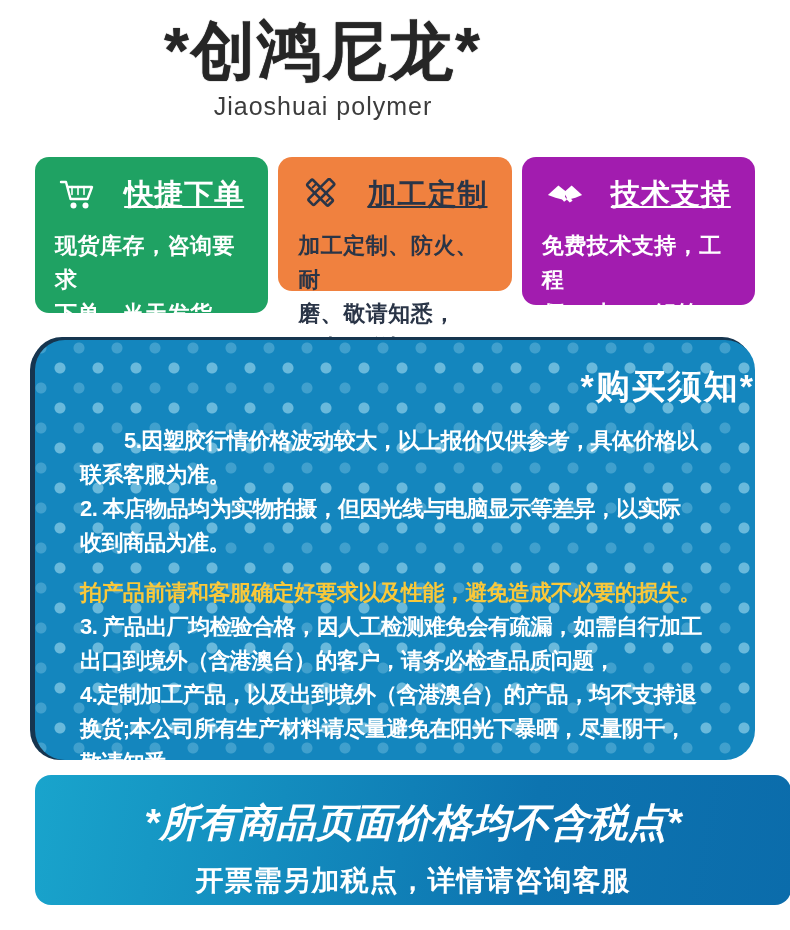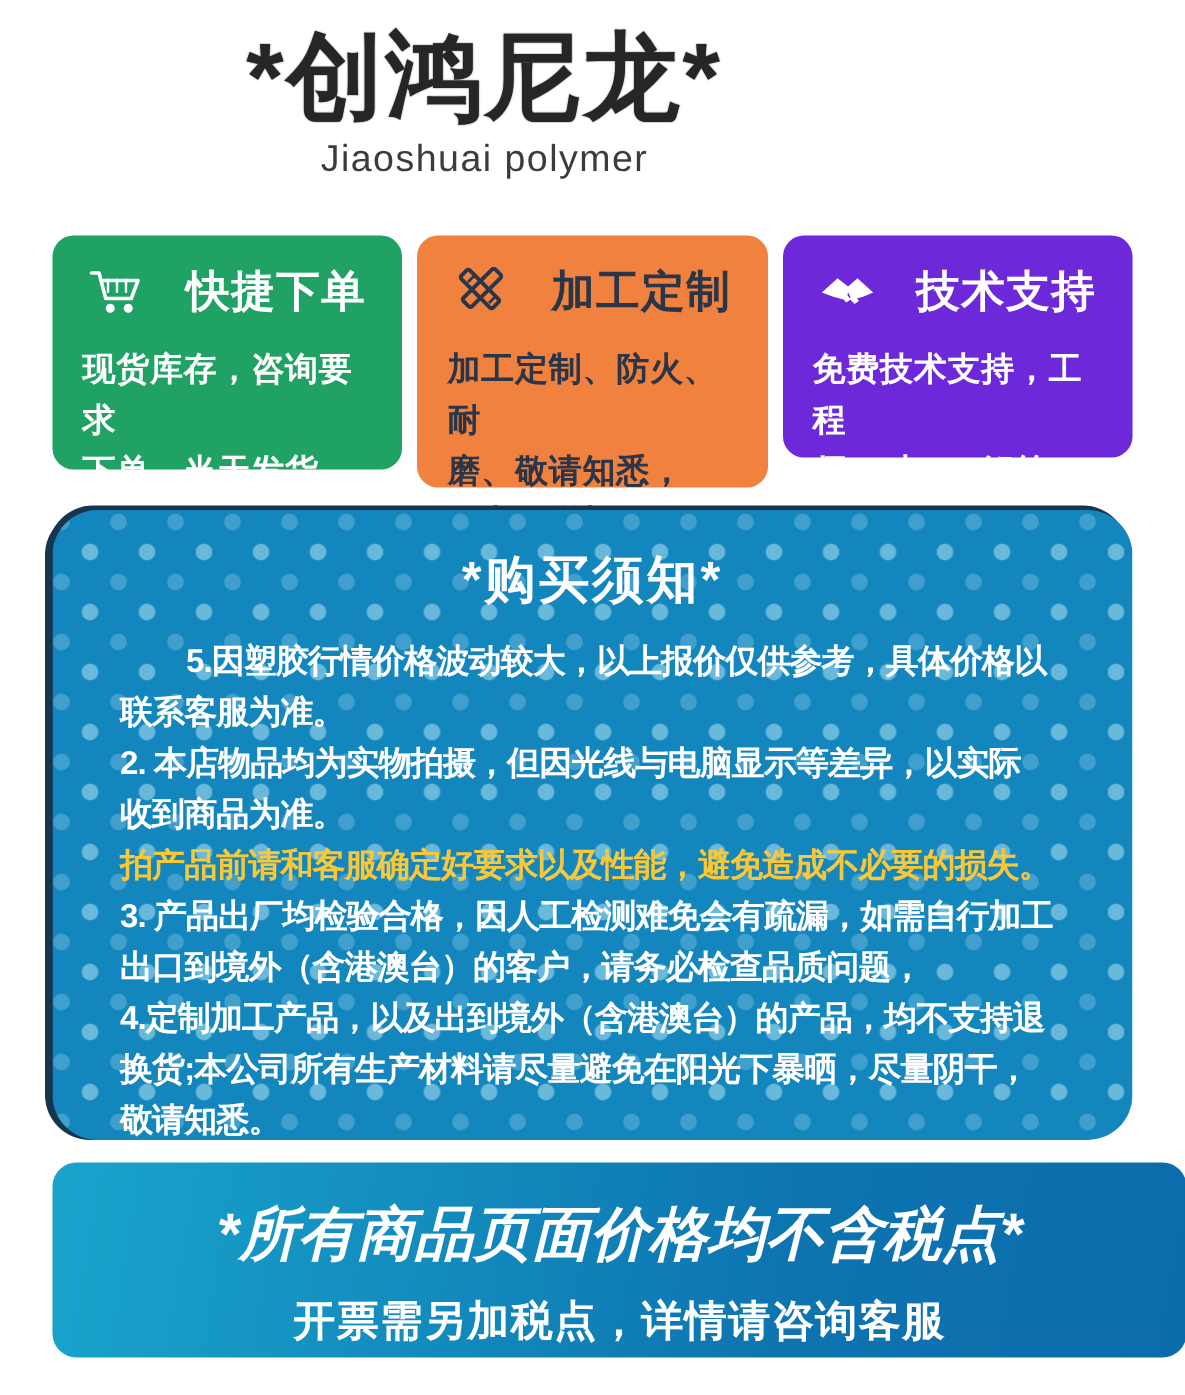--- a/index.html
+++ b/index.html
@@ -11,51 +11,51 @@
   .header{position:absolute;top:16px;left:0;width:646px;text-align:center;}
   .brand-title{
     font-size:64px;font-weight:900;color:#262626;letter-spacing:2px;line-height:1.1;
     text-shadow:0 0 1px #262626;
   }
   .brand-sub{font-size:25px;color:#3c3c3c;margin-top:6px;letter-spacing:1px;}
   
   .cards{position:absolute;top:157px;left:35px;width:720px;display:flex;gap:10px;align-items:flex-start;}
   .card{border-radius:14px;box-sizing:border-box;padding:16px 16px 14px 16px;flex:1 1 0;}
   .card-green{background:#1fa263;height:156px;color:#ffffff;}
-  .card-orange{background:#f0813f;height:168px;color:#2a3547;}
-  .card-blue{background:#6d28d9;height:148px;color:#ffffff;}
-  .card-head{display:flex;justify-content:center;align-items:center;gap:27px;margin-top:2px;}
+  .card-orange{background:#f0813f;height:134px;color:#2a3547;}
+  .card-blue{background:#a21caf;height:148px;color:#ffffff;}
+  .card-head{display:flex;justify-content:center;align-items:center;gap:27px;margin-top:2px;text-decoration:underline;}
   .card-title{font-size:29px;font-weight:800;letter-spacing:1px;}
   .card-body{
     margin-top:14px;font-size:22px;font-weight:600;line-height:1.55;
     white-space:pre-line;letter-spacing:0.5px;padding-left:4px;
   }
   .card-icon{width:38px;height:34px;display:inline-block;}
   
   .notice{
     position:absolute;top:340px;left:35px;width:720px;height:420px;border-radius:30px;
     background-color:#1486be;
     background-image:
       radial-gradient(circle,rgba(190,235,248,0.50) 5px,rgba(190,235,248,0) 6px),
       radial-gradient(circle,rgba(190,235,248,0.26) 5px,rgba(190,235,248,0) 6px);
     background-size:38px 40px,38px 40px;
     background-position:6px 8px,25px 28px;
     box-shadow:-5px 0 0 #16354f,-3px -3px 0 #16354f;
     box-sizing:border-box;color:#ffffff;
   }
   .notice-title{
-    text-align:center;font-size:34px;font-weight:900;margin-top:24px;letter-spacing:2px;
+    text-align:right;font-size:34px;font-weight:900;margin-top:24px;letter-spacing:2px;
   }
   .notice-body{margin-top:14px;padding:0 45px;}
   .notice-item{
     font-size:22px;font-weight:700;line-height:34px;letter-spacing:-0.6px;
     white-space:pre-line;margin:0;
   }
   .notice-item.indent{text-indent:2em;}
-  .notice-item.highlight{color:#f9c83a;}
+  .notice-item.highlight{color:#f9c83a;margin-top:16px;}
   
   .banner{
     position:absolute;top:775px;left:35px;width:756px;height:130px;border-radius:16px;
     background:linear-gradient(100deg,#19a4cc 0%,#0d74b0 65%,#0b6cab 100%);
     color:#ffffff;text-align:center;box-sizing:border-box;
   }
   .banner-title{font-size:39px;font-weight:900;font-style:italic;margin-top:21px;letter-spacing:0px;}
   .banner-sub{font-size:28px;font-weight:700;margin-top:12px;letter-spacing:1px;}
   svg{display:block;}
 </style>

